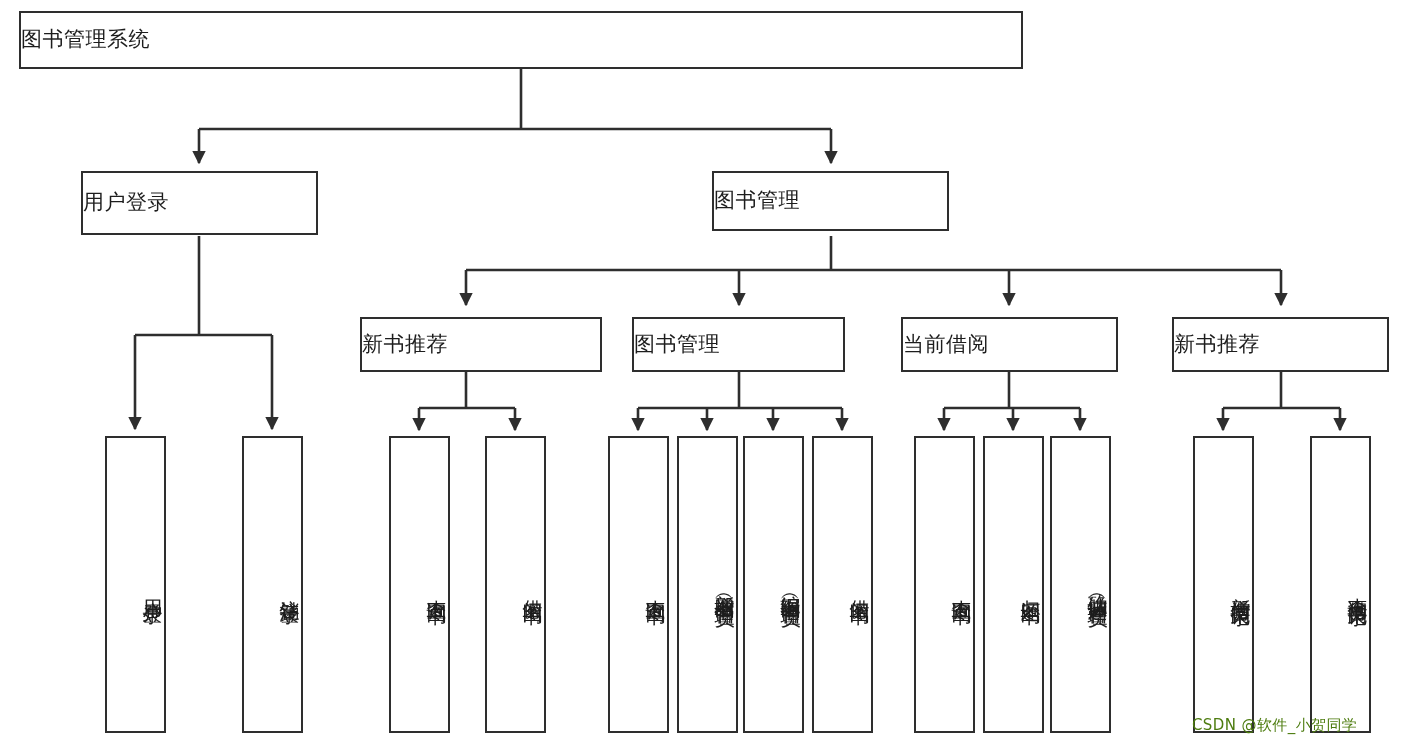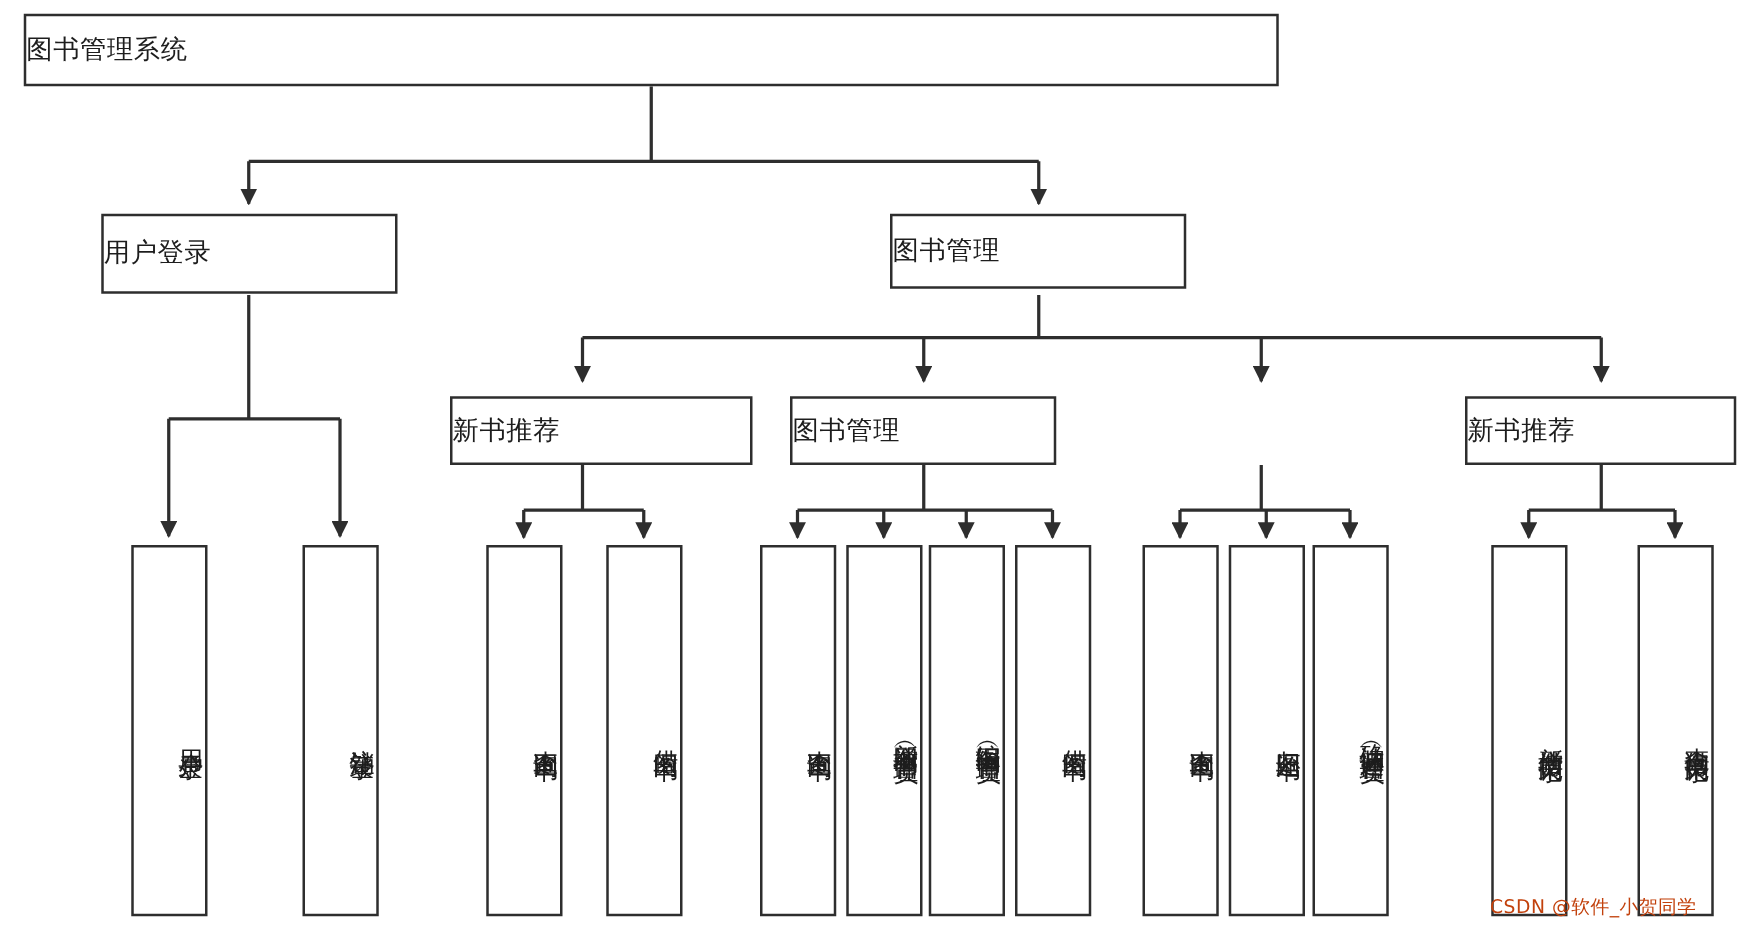--- a/index.html
+++ b/index.html
@@ -48,21 +48,21 @@
     letter-spacing: 2px;
     padding-top: 6px;
     align-items: flex-start;
     justify-content: center;
   }
   .node .lbl {
     display: block;
   }
   .watermark {
     position: absolute;
-    color: #c2410c;
+    color: #4d7c0f;
     font-size: 15px;
     letter-spacing: 0.4px;
     white-space: nowrap;
     user-select: none;
   }
 </style>
 </head>
 <body>
 
 <div id="canvas">
@@ -127,20 +127,23 @@
   <div class="node horiz" style="left:712px; top:171px; width:237px; height:60px;font-family:Liberation Serif, serif;">
     <span class="lbl">图书管理</span>
   </div>
 
   <div class="node horiz" style="left:360px; top:317px; width:242px; height:55px;">
     <span class="lbl">新书推荐</span>
   </div>
   <div class="node horiz" style="left:632px; top:317px; width:213px; height:55px;">
     <span class="lbl">图书管理</span>
   </div>
+  <div class="node horiz" style="left:901px; top:317px; width:217px; height:55px;">
+    <span class="lbl">当前借阅</span>
+  </div>
   <div class="node horiz" style="left:1172px; top:317px; width:217px; height:55px;">
     <span class="lbl">新书推荐</span>
   </div>
 
   <div class="node vert" style="left:105px; top:436px; width:61px; height:297px;">
     <span class="lbl">用户登录</span>
   </div>
   <div class="node vert" style="left:242px; top:436px; width:61px; height:297px;">
     <span class="lbl">注销登录</span>
   </div>

